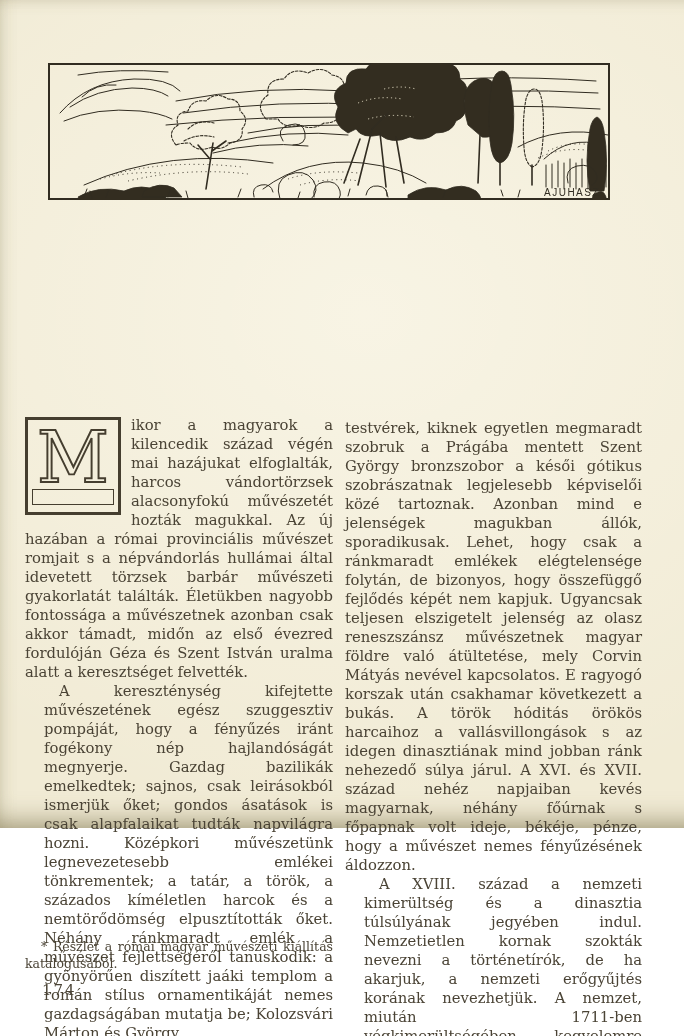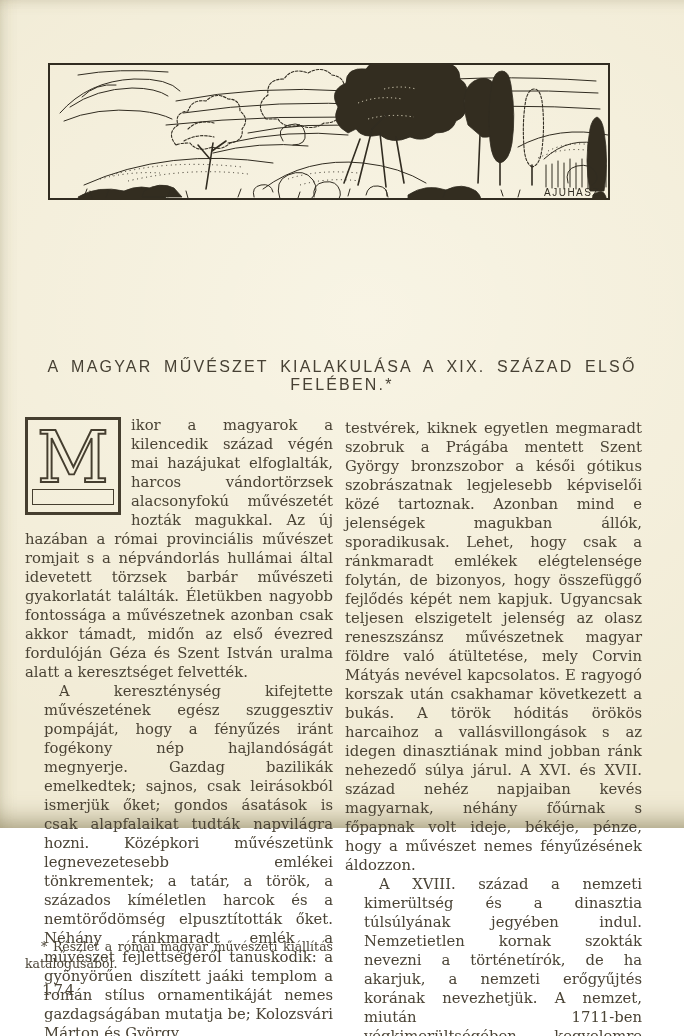--- a/index.html
+++ b/index.html
@@ -135,21 +135,20 @@
       <path class="dark" d="M96,128 q16,-10 30,-3 l8,9 -40,0 z"></path>
       <path class="dark" d="M360,132 q18,-12 38,-5 q16,-8 30,1 q8,8 2,10 l-70,0 z"></path>
       <path class="dark" d="M545,132 q10,-8 13,2 l0,4 -14,0 z"></path>
 
       <path class="ink" d="M36,134 l3,-8 M44,135 l-2,-7 M58,134 l3,-7 M120,134 l2,-7 M140,135 l-2,-7 M190,134 l3,-8 M300,133 l2,-7 M340,134 l-2,-7 M395,134 l3,-7 M470,134 l2,-7 M455,133 l-2,-6 M250,135 l2,-6"></path>
 
       <text x="496" y="133" font-family="Liberation Sans, sans-serif" font-size="10" letter-spacing="1.5" fill="#312c21">AJUHASZ</text>
     </svg>
   </div>
 
-  <div class="title">A MAGYAR MŰVÉSZET KIALAKULÁSA A XIX. SZÁZAD ELSŐ FELÉBEN.*</div>
 
   <div class="col col-left">
     <p class="para">
       <span class="initial-box" style="display:block;">
         <span class="initial-inner" style="display:flex;">
           <svg width="84" height="62" viewBox="0 0 84 62">
             <text x="42" y="60" text-anchor="middle" font-family="DejaVu Serif, serif" font-size="72" fill="none" stroke="#453e2f" stroke-width="2">M</text>
           </svg>
         </span>
         <span class="initial-band" style="display:block;"></span>

